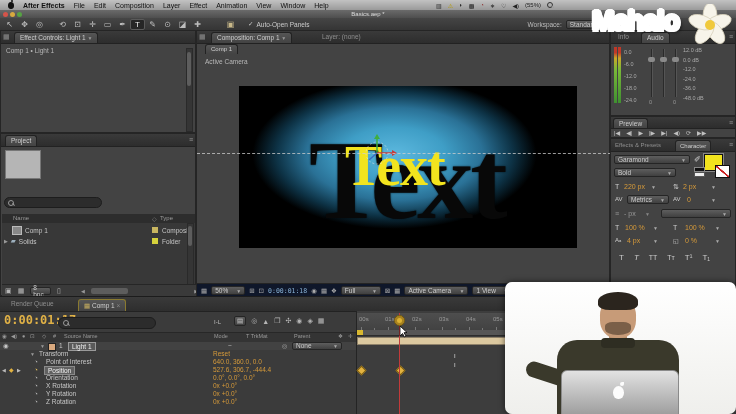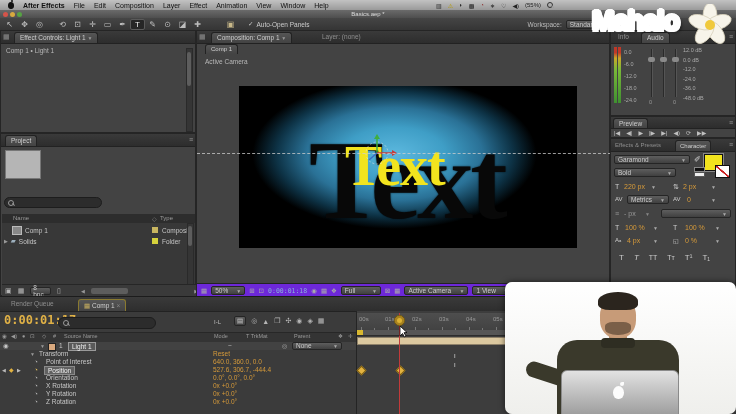--- a/index.html
+++ b/index.html
@@ -201,21 +201,21 @@
         <circle cx="20" cy="19" r="11" fill="none" stroke="rgba(230,230,230,0.55)" stroke-width="1" stroke-dasharray="2,2"></circle>
         <line x1="20" y1="19" x2="20" y2="3" stroke="#3fae3f" stroke-width="1.5"></line>
         <polygon points="20,0 17,5 23,5" fill="#3fae3f"></polygon>
         <line x1="20" y1="19" x2="37" y2="19" stroke="#c43c3c" stroke-width="1.5"></line>
         <polygon points="40,19 35,16 35,22" fill="#c43c3c"></polygon>
         <line x1="20" y1="19" x2="12" y2="26" stroke="#3c6cc4" stroke-width="1.5"></line>
       </svg>
     </div>
     <div class="dashline" style="left:0;top:122px;width:414px;"></div>
 
-    <div class="p flex" style="left:0;top:252px;width:414px;height:13px;background:#6d28d9;border-top:1px solid #242424;gap:4px;padding-left:4px;font-size:6.5px;">
+    <div class="p flex" style="left:0;top:252px;width:414px;height:13px;background:#0f172a;border-top:1px solid #242424;gap:4px;padding-left:4px;font-size:6.5px;">
       <span style="color:#aaa">▦</span>
       <span class="dd" style="width:34px">
           <span>50%</span>
           <span class="car">▼</span>
         </span>
       <span style="color:#aaa">⊞</span>
       <span style="color:#aaa">⊡</span>
       <span style="color:#8ab4d8;font-family:'DejaVu Sans Mono',monospace;">0:00:01:18</span>
       <span style="color:#aaa">◉</span>
       <span style="color:#aaa">▦</span>

